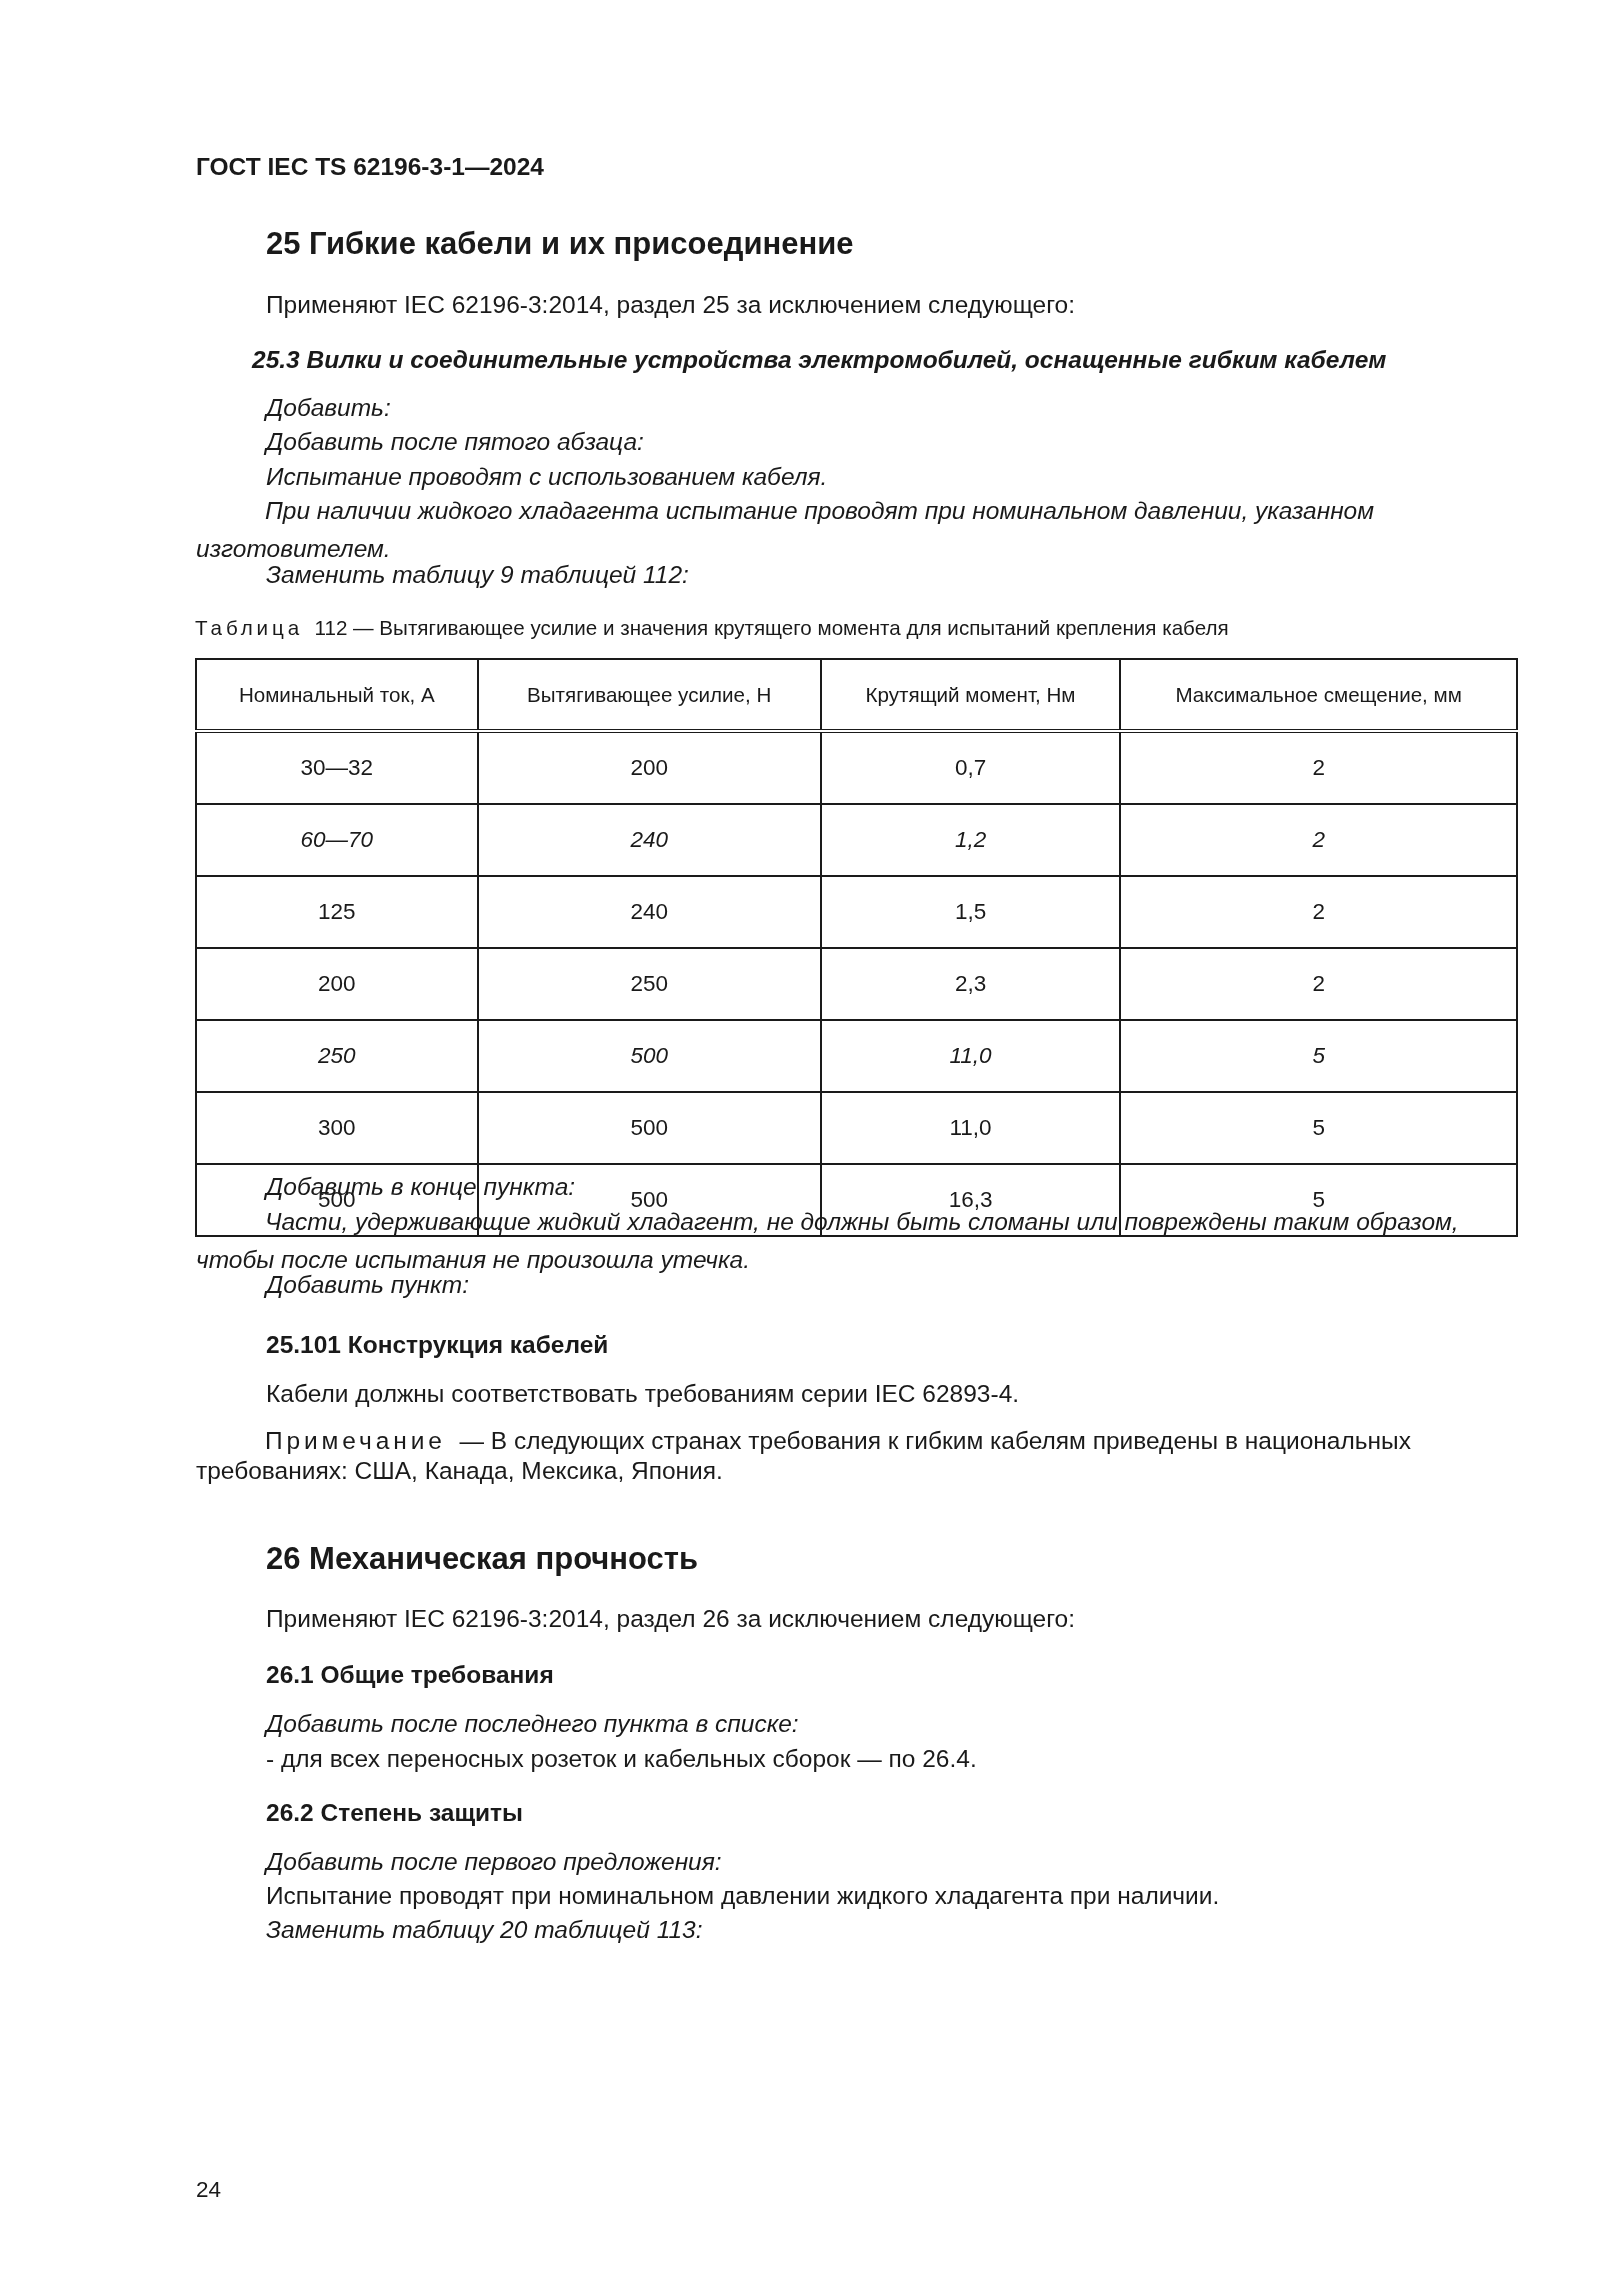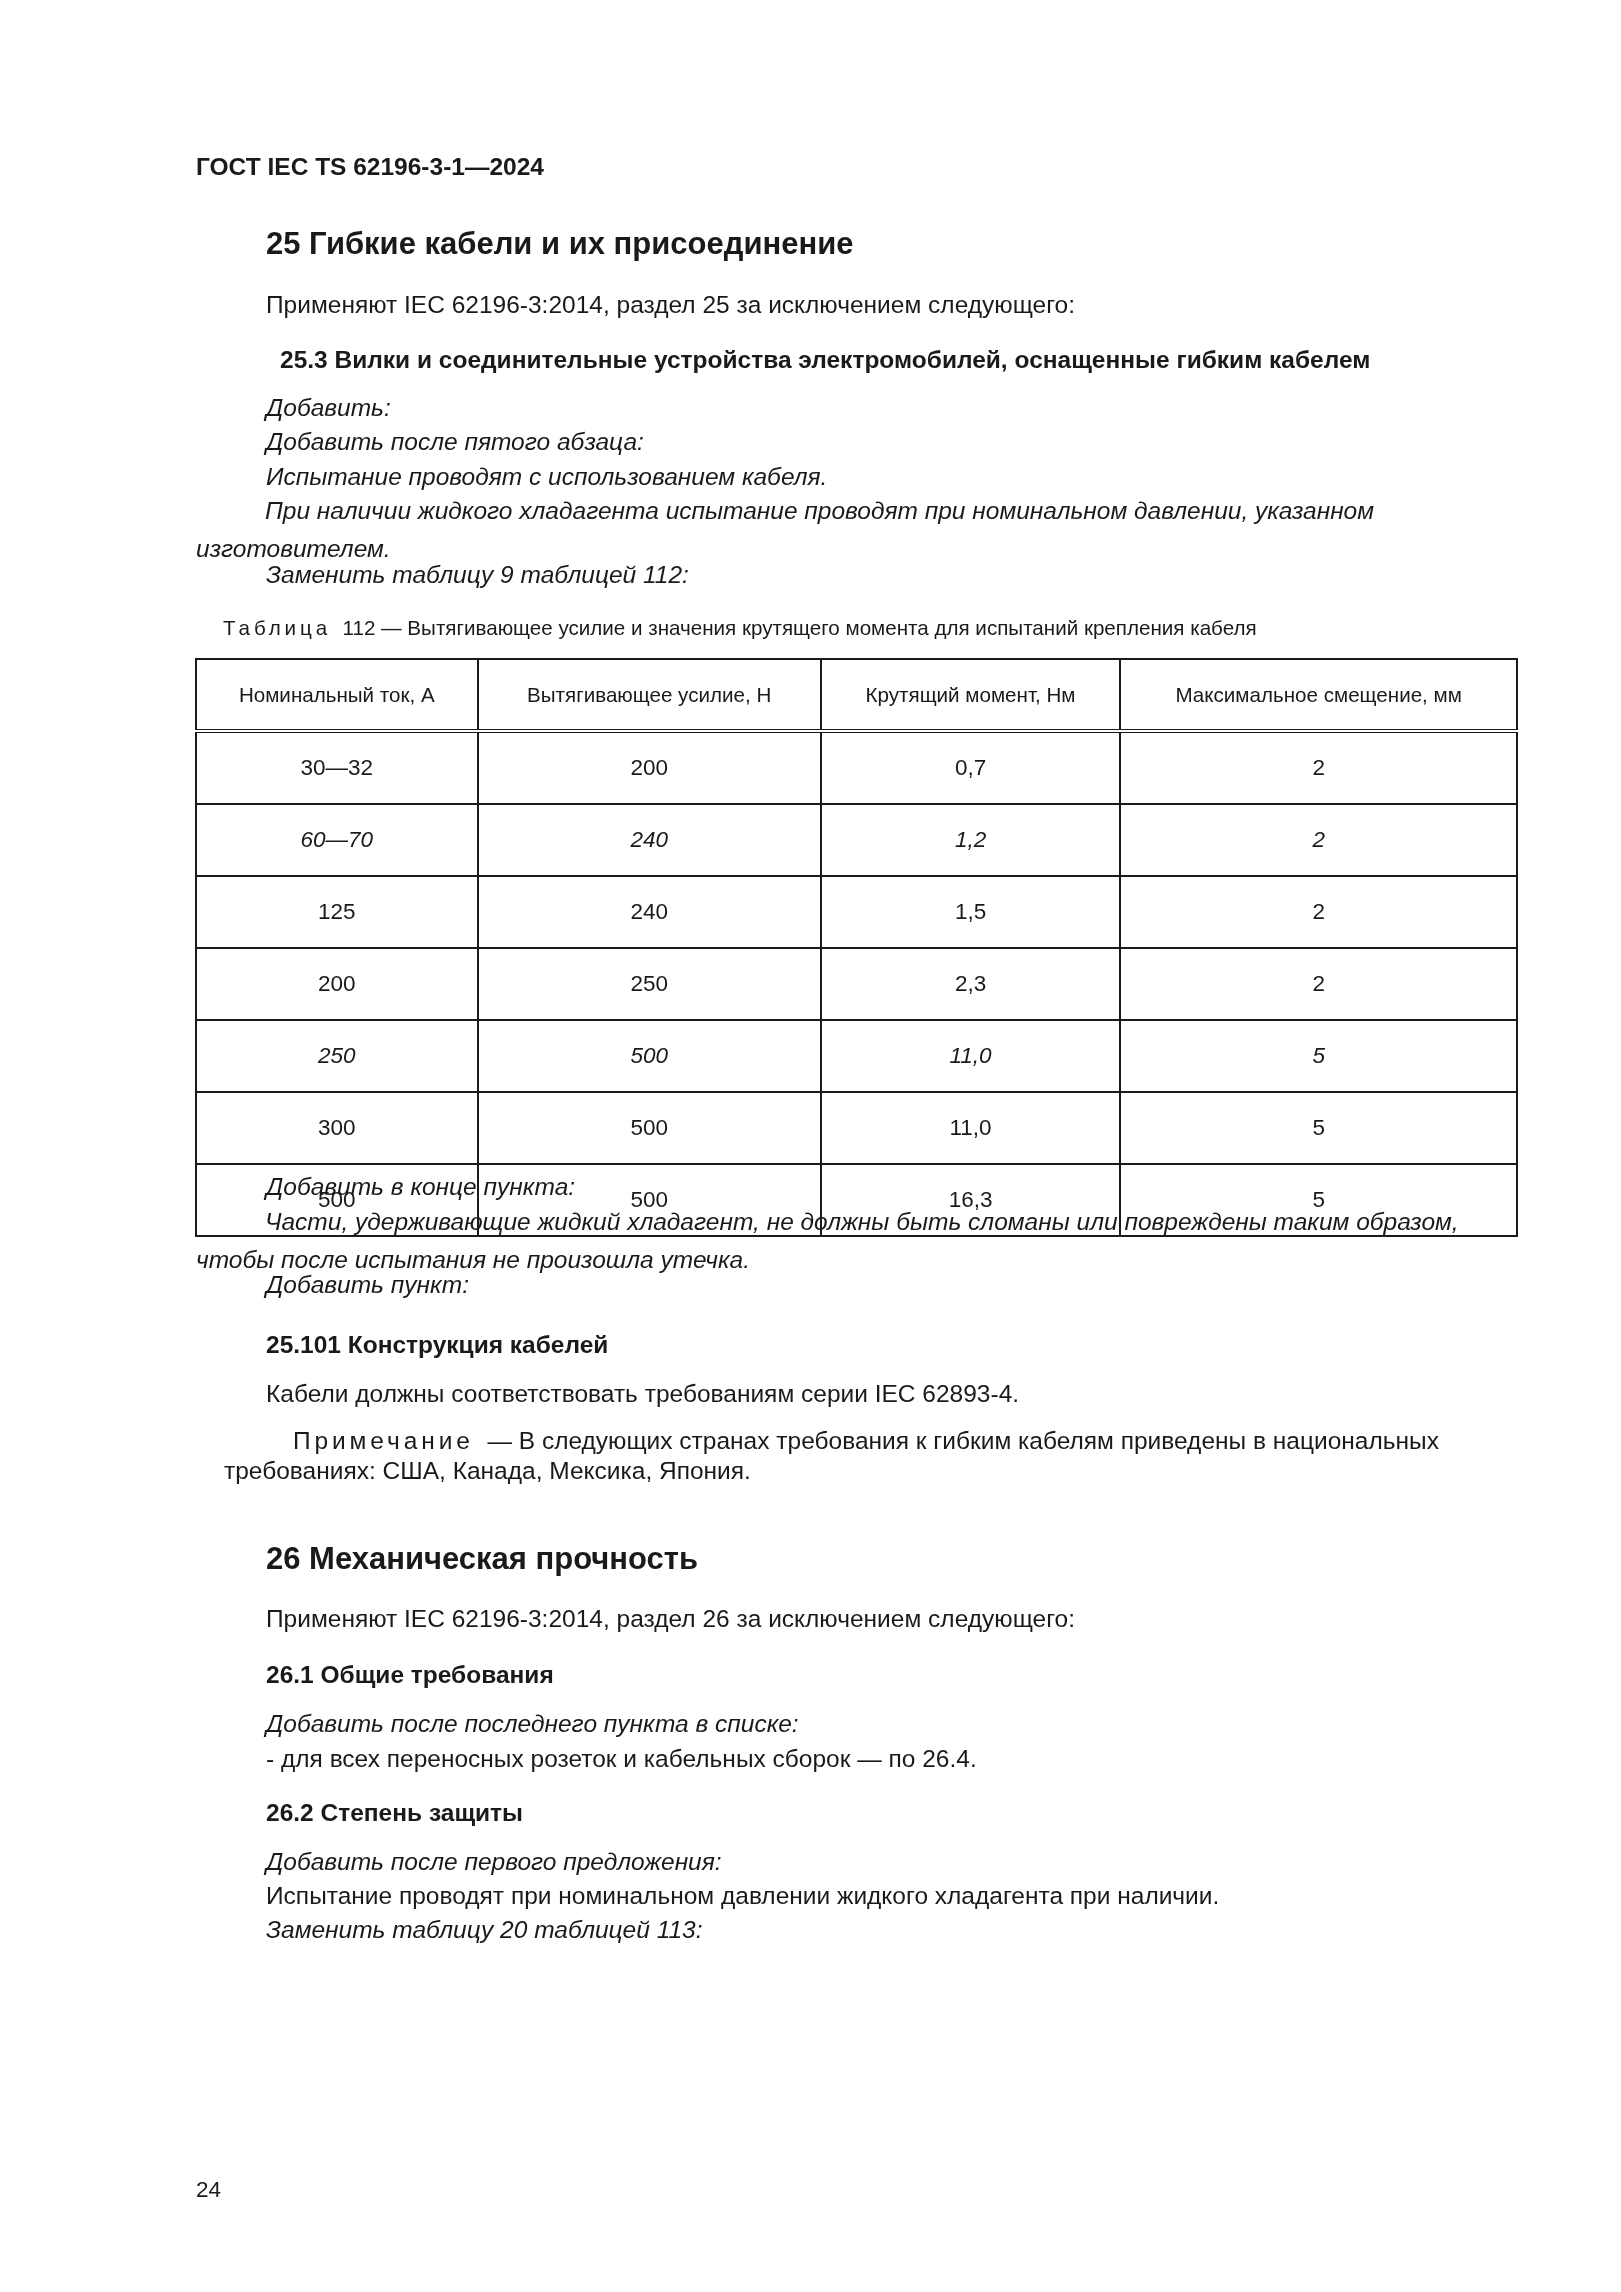--- a/index.html
+++ b/index.html
@@ -4,39 +4,39 @@
 <style>
   html, body { margin:0; padding:0; background:#ffffff; }
   body { width:1621px; height:2293px; position:relative; overflow:hidden;
          font-family:"Liberation Sans", sans-serif; color:#1a1a1a; }
   .abs { position:absolute; white-space:nowrap; }
   .hdr { left:196px; top:153px; font-size:24.5px; font-weight:bold; }
   .h1 { font-size:31px; font-weight:bold; }
   .h2 { font-size:24.5px; font-weight:bold; }
   .p { font-size:24.5px; }
   .it { font-style:italic; }
-  .note { font-size:20.6px;margin-left:28px; }
+  .note { font-size:20.6px; }
   .spaced { letter-spacing:3.9px; }
   .para { position:absolute; left:196px; width:1323px; font-size:24.5px; line-height:38px; text-indent:69px; }
   table.t { position:absolute; left:195px; top:658px; width:1323px; border-collapse:collapse;
             font-size:22.5px; }
   table.t th, table.t td { border:2px solid #1a1a1a; text-align:center; padding:12px; }
   table.t th { font-weight:normal; font-size:20.6px; height:45px; border-bottom:4.9px double #1a1a1a; }
   table.t td { height:46px; }
   table.t tr.thick td { border-top:2.9px solid #1a1a1a;font-style:italic; }
   .pageno { left:196px; top:2177px; font-size:22.5px; }
 </style>
 </head>
 <body>
 
 <div class="abs hdr">ГОСТ IEC TS 62196-3-1—2024</div>
 
 <div class="abs h1" style="left:266px; top:226px;">25 Гибкие кабели и их присоединение</div>
 <div class="abs p" style="left:266px; top:291px;">Применяют IEC 62196-3:2014, раздел 25 за исключением следующего:</div>
-<div class="abs h2" style="left:280px; top:346px;">25.3 Вилки и соединительные устройства электромобилей, оснащенные гибким кабелем</div>
+<div class="abs h2" style="left:252px; top:346px;font-style:italic;">25.3 Вилки и соединительные устройства электромобилей, оснащенные гибким кабелем</div>
 
 <div class="abs p it" style="left:266px; top:394px;">Добавить:</div>
 <div class="abs p it" style="left:266px; top:428px;">Добавить после пятого абзаца:</div>
 <div class="abs p it" style="left:266px; top:463px;">Испытание проводят с использованием кабеля.</div>
 <div class="para it" style="top:492px;">При наличии жидкого хладагента испытание проводят при номинальном давлении, указанном изготовителем.</div>
 <div class="abs p it" style="left:266px; top:561px;">Заменить таблицу 9 таблицей 112:</div>
 
 <div class="abs note" style="left:195px; top:616px;">
   <span class="spaced">Таблица</span>&nbsp;
   <span>112 — Вытягивающее усилие и значения крутящего момента для испытаний крепления кабеля</span>

